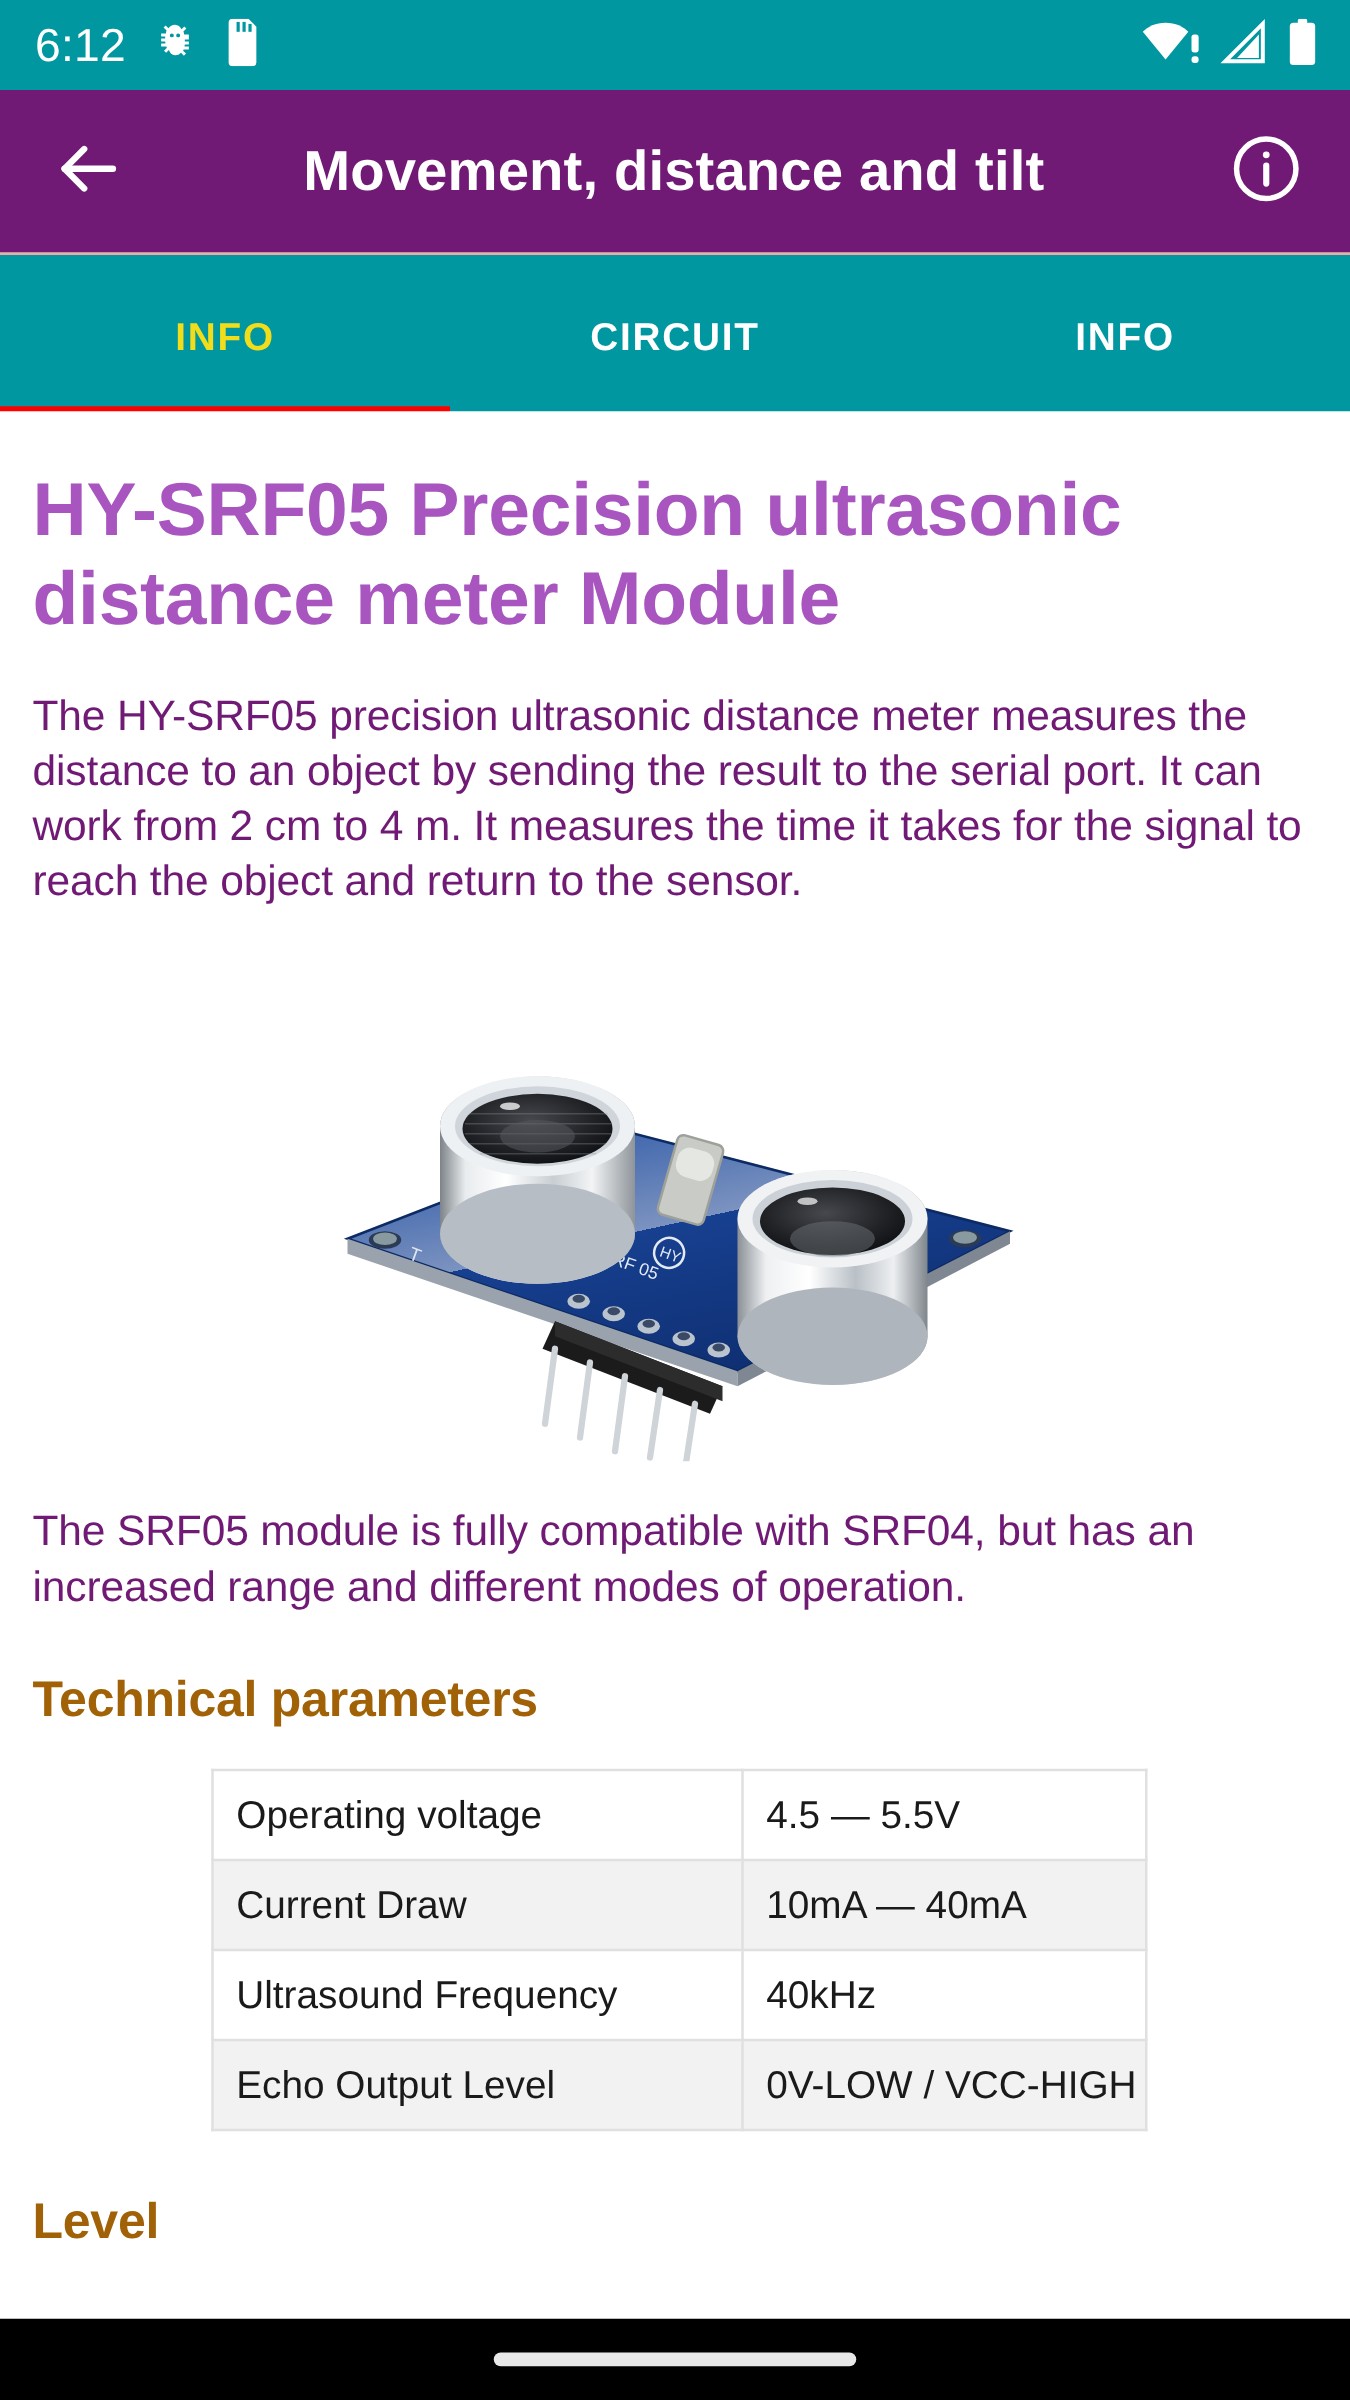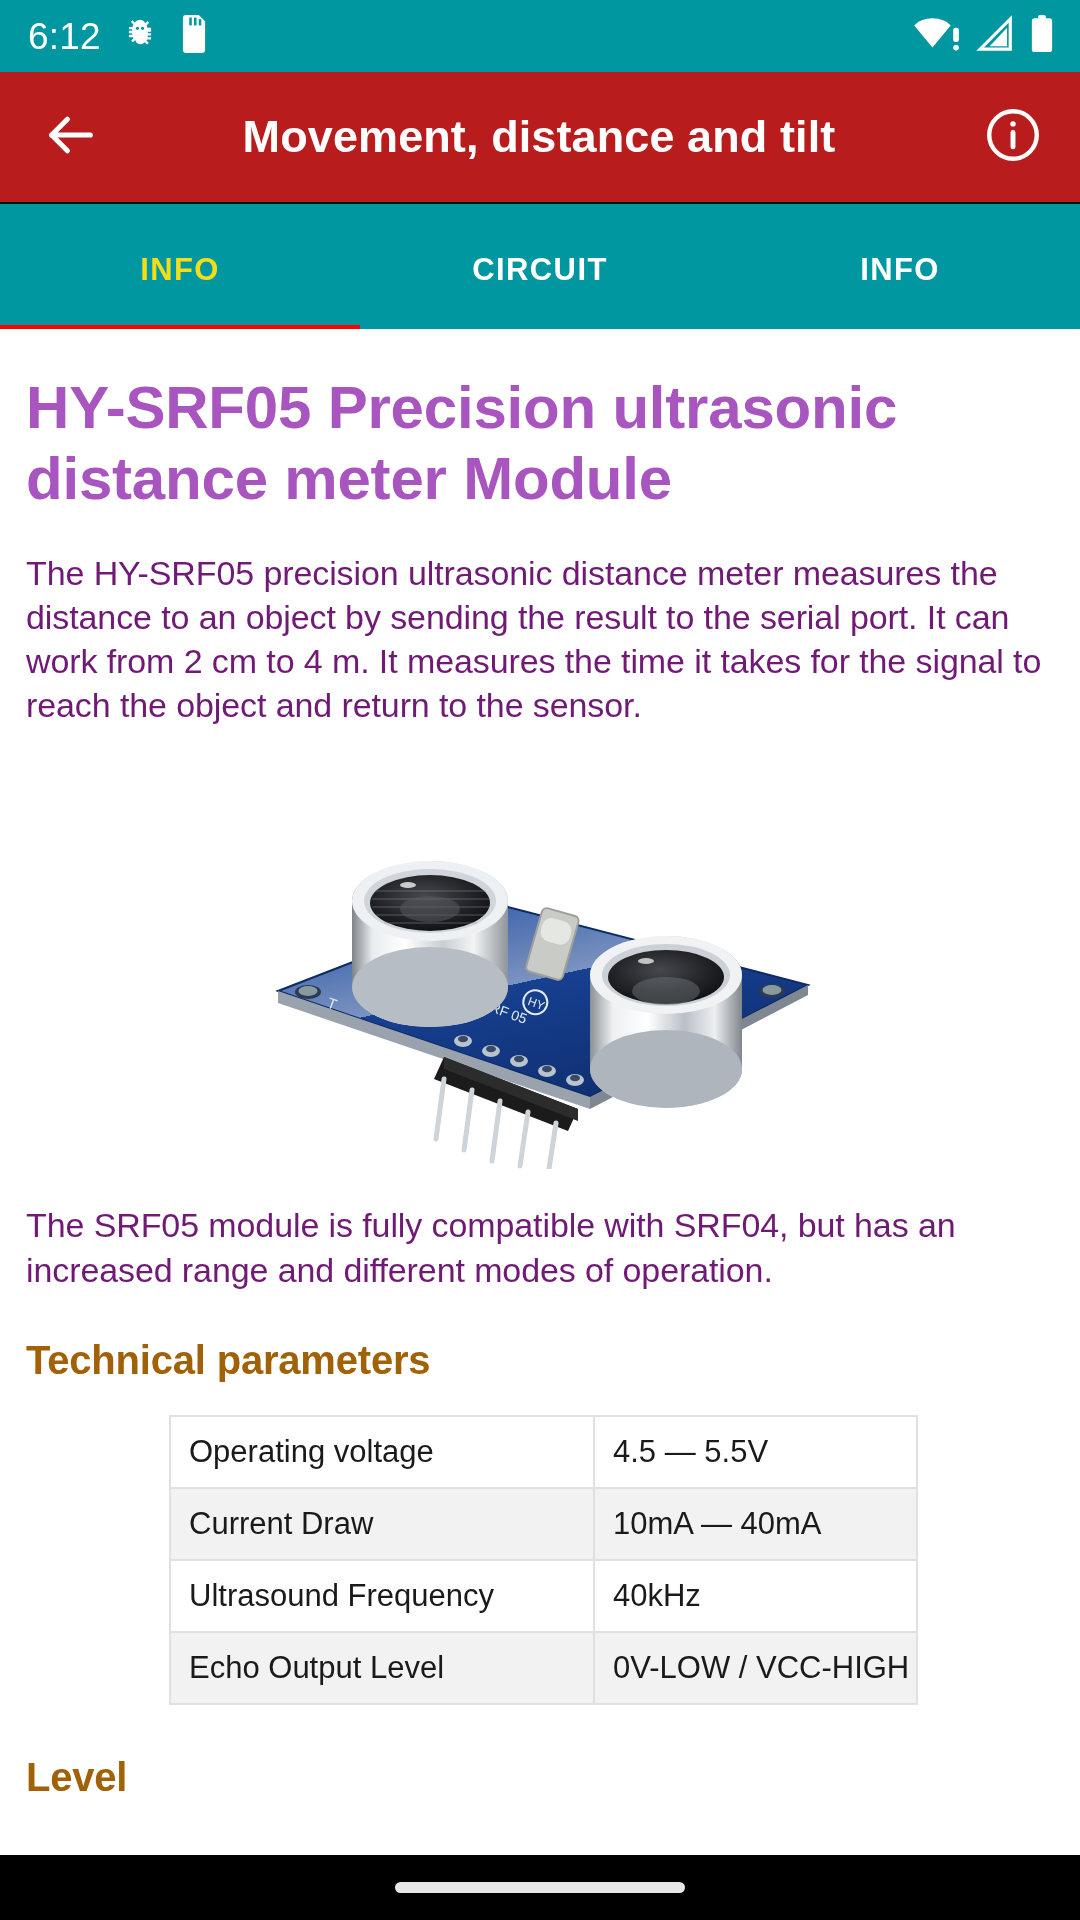--- a/index.html
+++ b/index.html
@@ -20,42 +20,42 @@
   .status-left { display:flex; align-items:center; gap:20px; }
   .status-clock {
     color:#ffffff; font-size:37px; font-weight:400; letter-spacing:.2px;
     line-height:1;
   }
   .status-right { display:flex; align-items:center; gap:14px; }
   .sb-icon { display:block; }
 
   
   .app-bar {
-    height:130px; background:#b91c1c;
+    height:130px; background:#701a75;
     display:flex; align-items:center; padding:0 30px 0 34px;
   }
   .back-btn {
     width:74px; height:74px; flex:0 0 auto;
     display:flex; align-items:center; justify-content:center;
   }
   .app-title {
     flex:1 1 auto; color:#ffffff;
     font-size:45px; font-weight:700; letter-spacing:.1px;
     text-align:center; padding-right:6px; white-space:nowrap;
   }
   .info-btn {
     width:74px; height:74px; flex:0 0 auto;
     display:flex; align-items:center; justify-content:center;
   }
 
   
   .tab-bar {
     height:134px; background:#0097A0;
     display:flex; position:relative;
-    border-top:2px solid #000000;
+    border-top:2px solid #fca5a5;
   }
   .tab {
     flex:1 1 0; display:flex; align-items:center; justify-content:center;
     color:#ffffff; font-size:31px; font-weight:700; letter-spacing:1.4px;
   }
   .tab.active { color:#F2DD1B; }
   .tab-indicator {
     position:absolute; left:0; bottom:0;
     width:360px; height:11px; background:#FF0000;
   }

